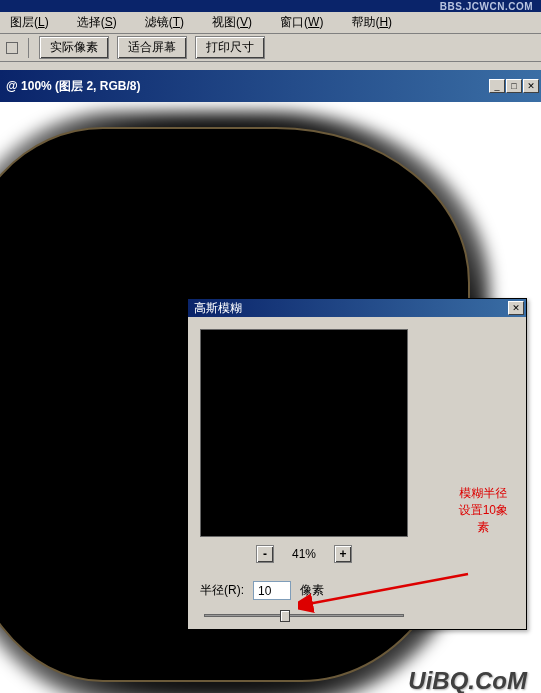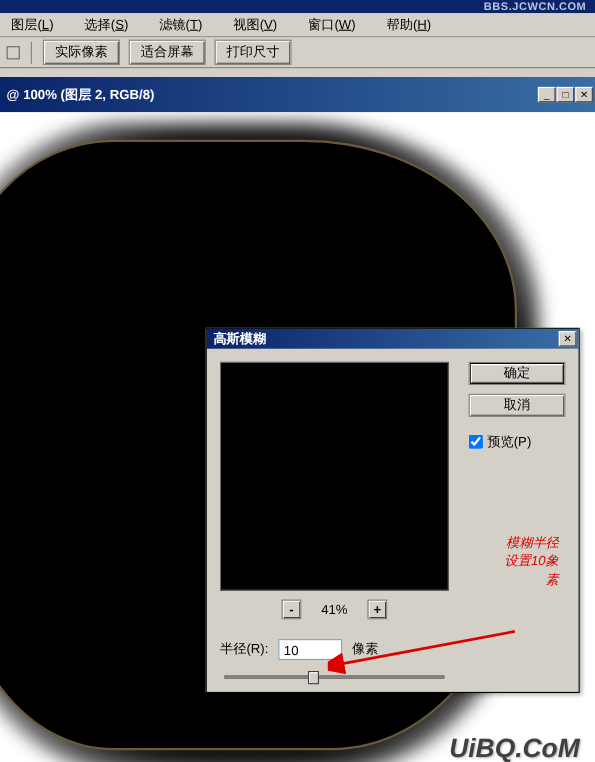--- a/index.html
+++ b/index.html
@@ -21,38 +21,38 @@
 .doc-title { color: #fff; font-weight: bold; }
 .win-controls { display: flex; gap: 1px; }
 .win-btn { width: 16px; height: 14px; background: #d4d0c8; border: 1px solid #fff; border-right-color: #404040; border-bottom-color: #404040; display: flex; align-items: center; justify-content: center; font-size: 9px; font-family: Marlett, sans-serif; cursor: default; }
 
 .canvas-area { position: relative; width: 541px; height: 603px; background: #fff; overflow: hidden; }
 .pillow-shape { position: absolute; left: -50px; top: 10px; width: 540px; height: 590px; background: radial-gradient(ellipse at center, #000 55%, rgba(0,0,0,0.9) 70%, rgba(0,0,0,0.2) 90%, transparent 100%); border-radius: 30% 40% 35% 30% / 30% 30% 40% 35%; filter: blur(8px); }
 .pillow-inner { position: absolute; left: -40px; top: 25px; width: 510px; height: 555px; background: #000; border-radius: 28% 38% 33% 28% / 28% 28% 38% 33%; border: 2px solid #6b5a3a; }
 
 .dialog { position: absolute; left: 187px; top: 196px; width: 340px; background: #d4d0c8; border: 1px solid #000; box-shadow: 2px 2px 4px rgba(0,0,0,0.3); }
 .dialog-titlebar { height: 18px; background: linear-gradient(to right, #0a246a, #3a6ea5); display: flex; align-items: center; justify-content: space-between; padding: 0 2px 0 6px; }
-.dialog-title { color: #fff; font-weight: bold; text-align: right; }
+.dialog-title { color: #fff; font-weight: normal; text-align: right; }
 .dialog-body { padding: 12px; position: relative; }
 .preview-box { width: 208px; height: 208px; background: #000; border: 1px solid #666; box-shadow: inset 1px 1px 2px rgba(0,0,0,0.5); }
 .zoom-row { display: flex; align-items: center; justify-content: center; gap: 18px; margin-top: 8px; width: 208px; }
 .sq-btn { width: 18px; height: 18px; border: 1px solid #808080; background: #d4d0c8; box-shadow: inset 1px 1px 0 #fff, inset -1px -1px 0 #404040; display: flex; align-items: center; justify-content: center; cursor: default; font-weight: bold; }
 .radius-row { display: flex; align-items: center; gap: 9px; margin-top: 18px; }
 .radius-row label { color: #000; }
-.radius-input { width: 58px; height: 19px; border: 1px solid #7f9db9; background: #fff; padding: 0 4px; }
+.radius-input { width: 38px; height: 19px; border: 1px solid #7f9db9; background: #fff; padding: 0 4px; }
 .slider-track { width: 200px; height: 3px; background: #999; border: 1px solid #666; margin-top: 14px; position: relative; margin-left:4px; }
 .slider-thumb { position: absolute; left: 75px; top: -5px; width: 10px; height: 12px; background: #d4d0c8; border: 1px solid #404040; box-shadow: inset 1px 1px 0 #fff; }
 
 .right-panel { position: absolute; right: 12px; top: 12px; width: 88px; display: flex; flex-direction: column; gap: 8px; }
 .dlg-btn { height: 21px; border: 1px solid #808080; background: #d4d0c8; box-shadow: inset 1px 1px 0 #fff, inset -1px -1px 0 #404040; cursor: default; }
 .dlg-btn.default { box-shadow: inset 0 0 0 1px #000, inset 2px 2px 0 #fff, inset -2px -2px 0 #808080; }
 .preview-chk { display: flex; align-items: center; gap: 4px; margin-top: 6px; }
 .preview-chk input { width: 13px; height: 13px; }
 
-.annotation { position: absolute; right: 18px; top: 168px; color: #d00; text-align: right; line-height: 1.4; font-size: 13px; font-style: italic; }
+.annotation { position: absolute; right: 18px; top: 168px; color: #d00; text-align: center; line-height: 1.4; font-size: 13px; }
 .arrow-svg { position: absolute; left: 110px; top: 252px; pointer-events: none; }
 
 .watermark { position: absolute; right: 14px; bottom: 10px; color: #404040; font-weight: bold; font-size: 24px; font-style: italic; text-shadow: 1px 1px 2px rgba(0,0,0,0.3); font-family: Arial, sans-serif; }
 </style>
 </head>
 <body>
 
 <div class="topbar">
   <span class="topbar-text">BBS.JCWCN.COM</span>
 </div>
@@ -87,28 +87,20 @@
   <div class="pillow-shape"></div>
   <div class="pillow-inner"></div>
 
   <div class="dialog">
     <div class="dialog-titlebar">
       <span class="dialog-title">高斯模糊</span>
       <div class="win-btn">✕</div>
     </div>
     <div class="dialog-body">
 
-      <div class="right-panel">
-        <button class="dlg-btn default">确定</button>
-        <button class="dlg-btn">取消</button>
-        <label class="preview-chk">
-          <input type="checkbox" checked="" style="">
-          <span>预览(P)</span>
-        </label>
-      </div>
 
       <div class="preview-box"></div>
 
       <div class="zoom-row">
         <div class="sq-btn">-</div>
         <span>41%</span>
         <div class="sq-btn">+</div>
       </div>
 
       <div class="radius-row">

